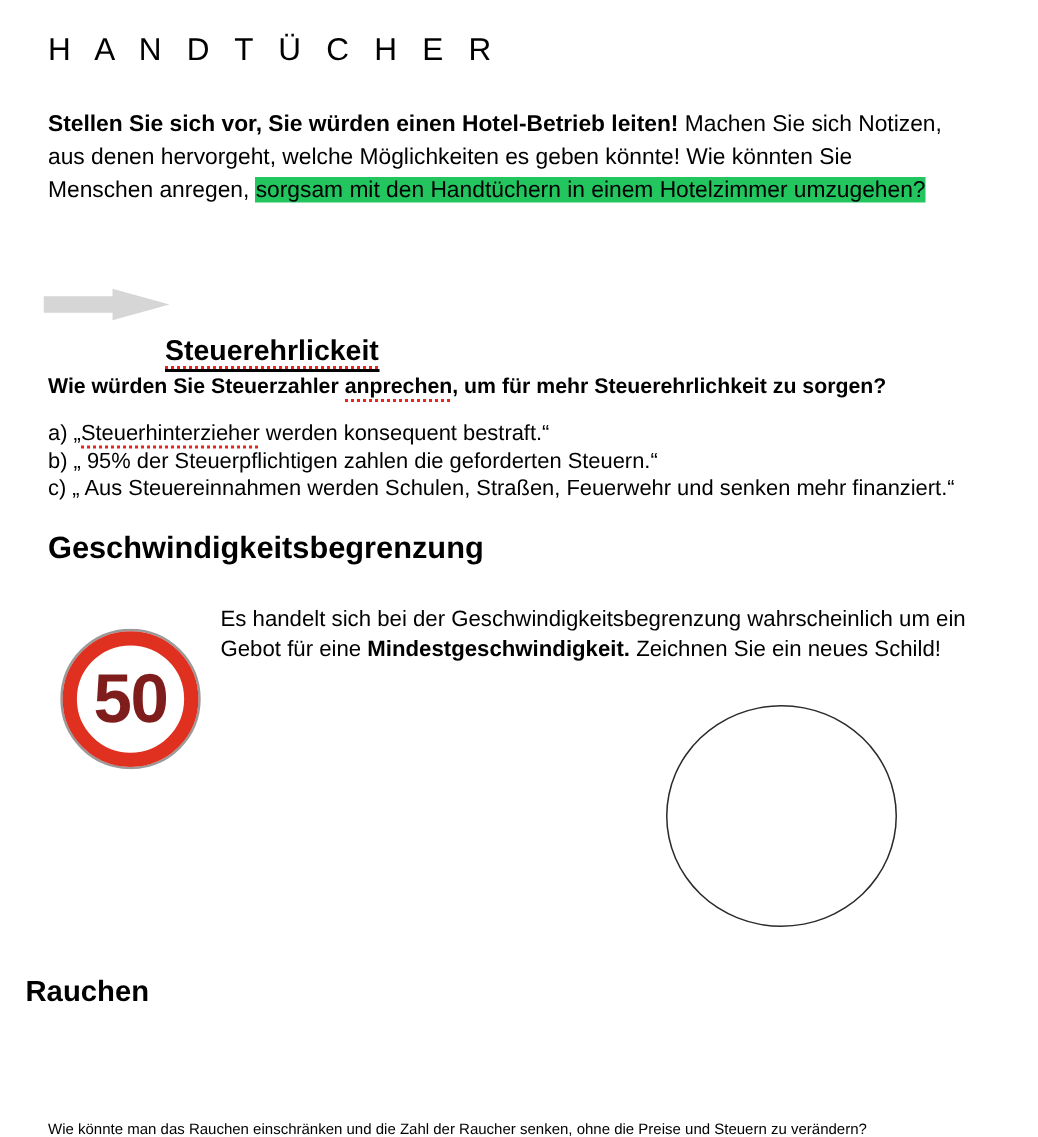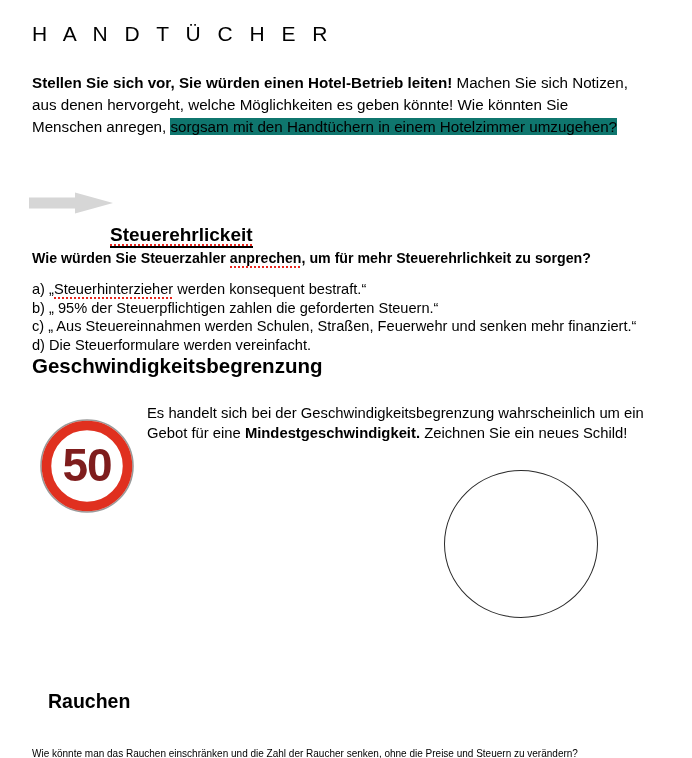--- a/index.html
+++ b/index.html
@@ -38,21 +38,21 @@
     position: absolute;
     left: 32px;
     top: 72px;
     width: 600px;
     font-size: 15.2px;
     line-height: 22px;
     text-align: left;
   }
   .intro b { font-weight: bold; }
   .hl {
-    background: #0f766e;
+    background: #22c55e;
   }
 
   
   .arrow {
     position: absolute;
     left: 29px;
     top: 192px;
     width: 84px;
     height: 22px;
   }
@@ -150,26 +150,25 @@
     height: 148px;
     border: 1.4px solid #2a2a2a;
     border-radius: 50%;
     background: transparent;
     box-sizing: border-box;
   }
 
   
   .sec3-heading {
     position: absolute;
-    left: 48px;
+    left: 17px;
     top: 650px;
     font-size: 19.5px;
     font-weight: bold;
     white-space: nowrap;
-    margin-top: 40px;
   }
   .sec3-text {
     position: absolute;
     left: 32px;
     top: 707px;
     width: 620px;
     font-size: 10px;
     line-height: 21px;
     margin-top: 36px;
   }
@@ -197,22 +196,20 @@
 
   <div class="sec1-q"><span>Wie würden Sie Steuerzahler </span><span class="spell">anprechen</span><span>, um für mehr Steuerehrlichkeit zu sorgen?</span></div>
 
   <div class="sec1-list">
     <div><span>a)</span>
       <span>„</span><span class="spell">Steuerhinterzieher</span><span> werden konsequent bestraft.“</span></div>
     <div><span>b)</span>
       <span>„ 95%  der Steuerpflichtigen zahlen die geforderten Steuern.“</span></div>
     <div><span>c)</span>
       <span>„ Aus Steuereinnahmen werden Schulen, Straßen, Feuerwehr und senken mehr finanziert.“</span></div>
-    <div><span>d)</span>
-      <span>Die Steuerformulare werden vereinfacht.</span></div>
   </div>
 
   <div class="sec2-heading">Geschwindigkeitsbegrenzung</div>
 
   <div class="sign">
     <svg width="94" height="94" viewBox="0 0 94 94" xmlns="http://www.w3.org/2000/svg">
       <circle cx="47" cy="47" r="46" fill="#ffffff" stroke="#9a9a9a" stroke-width="1.6"></circle>
       <circle cx="47" cy="47" r="40.5" fill="none" stroke="#e0301f" stroke-width="9.5"></circle>
     </svg>
     <div class="sign-num">50</div>

